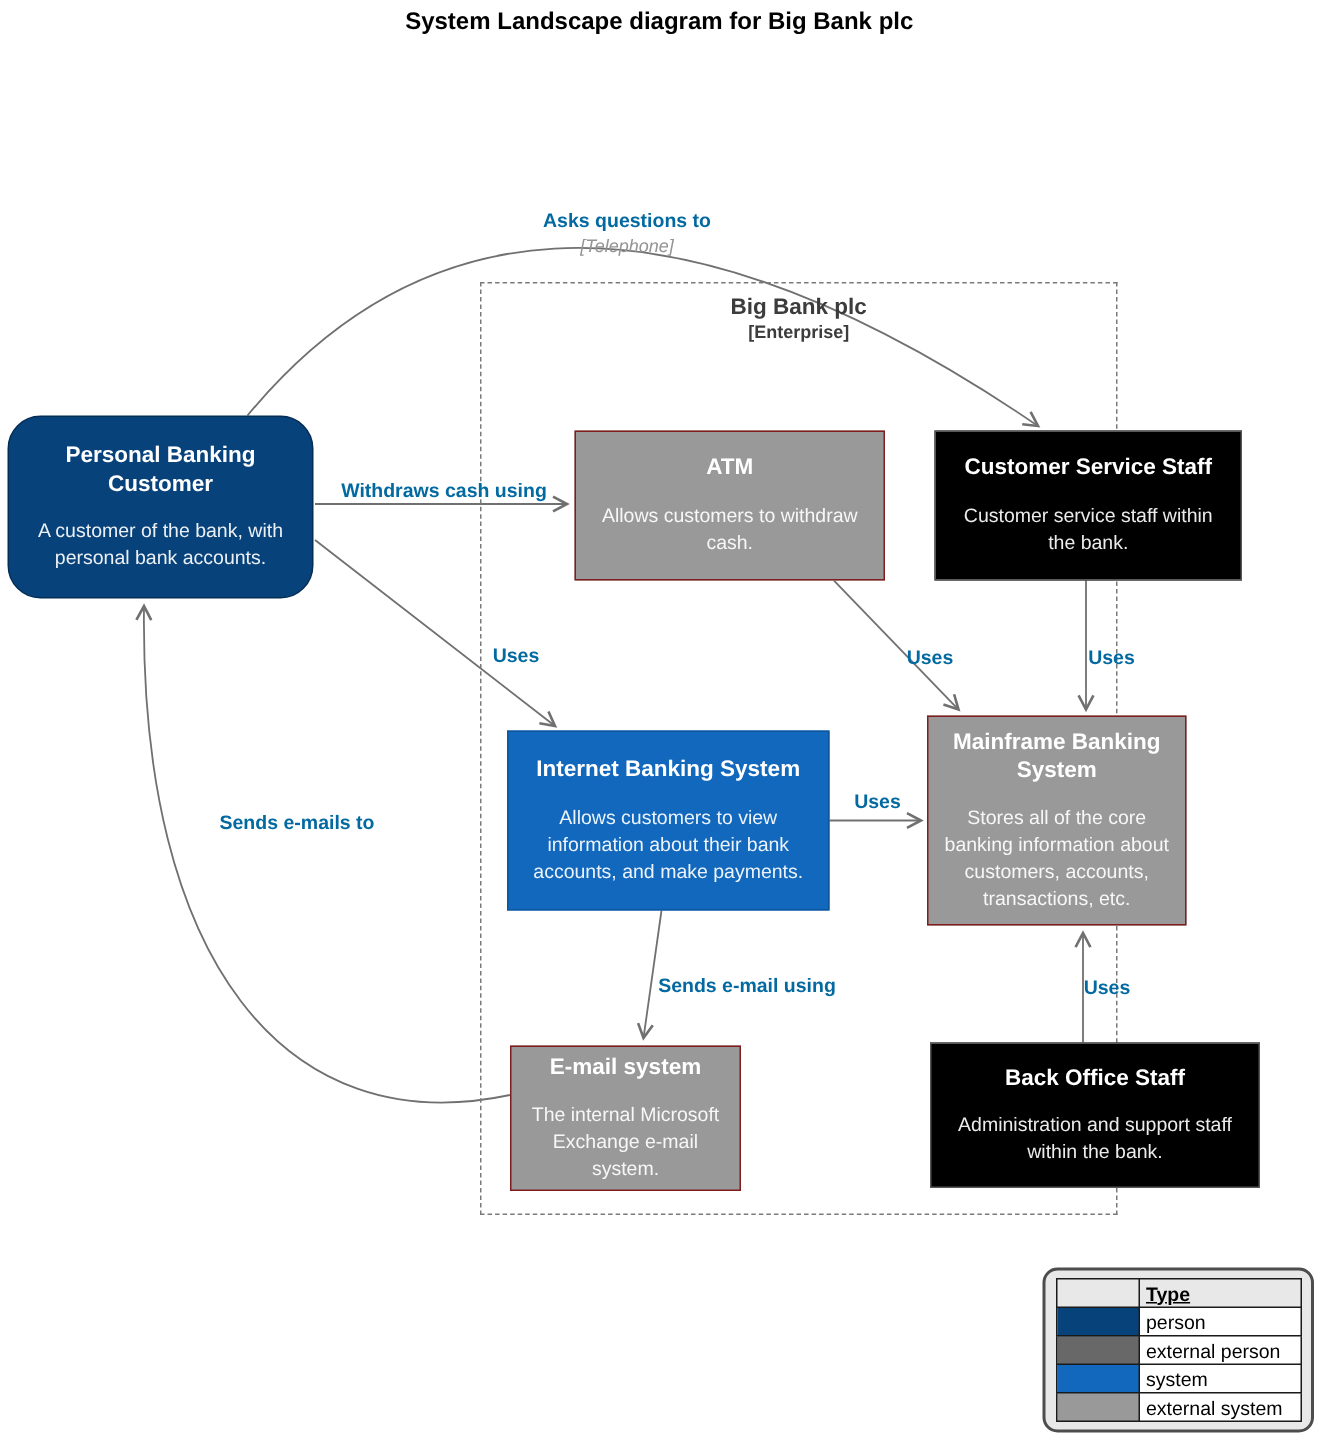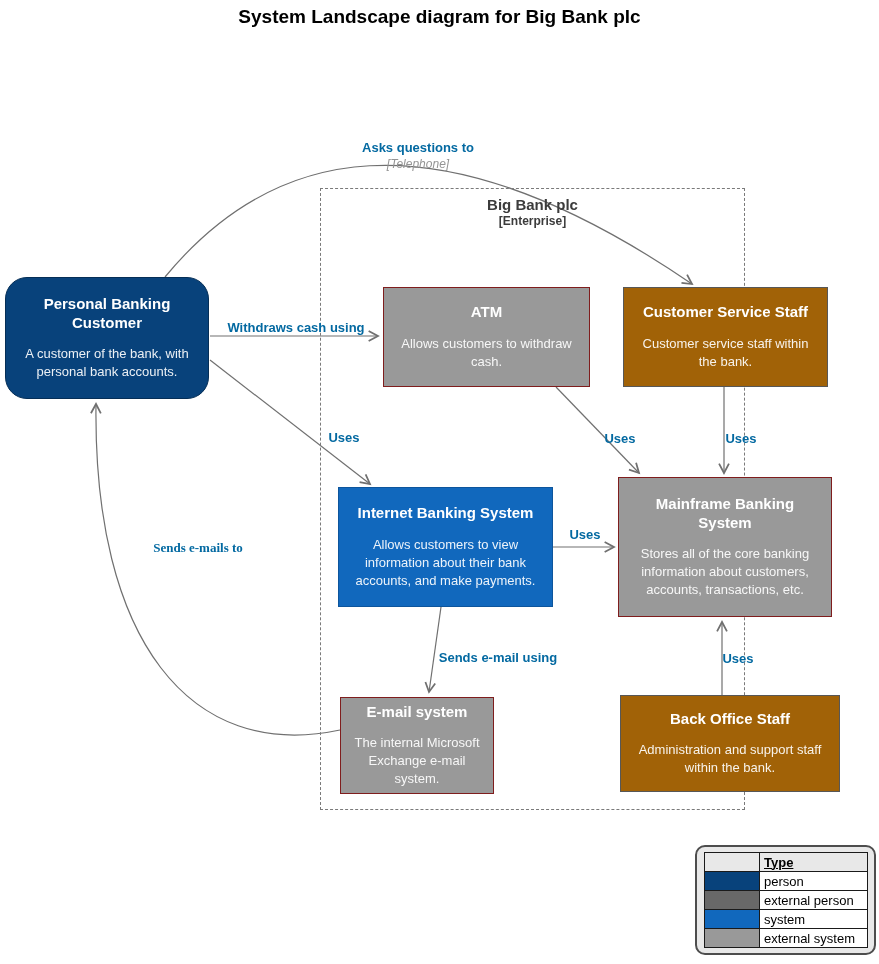--- a/index.html
+++ b/index.html
@@ -1,21 +1,21 @@
 <!DOCTYPE html>
 <html><head>
 <meta charset="utf-8">
 <style>
   html,body { margin:0; padding:0; background:#ffffff; }
   body { font-family:"Liberation Sans", sans-serif; }
   .canvas { position:relative; width:879px; height:964px; background:#ffffff; overflow:hidden; }
 
   .diagram-title {
     position:absolute; top:6px; left:0; width:879px;
-    text-align:center; font-size:19px; font-weight:bold; color:#000000;
+    text-align:center; font-size:16px; font-weight:bold; color:#000000;
   }
 
   
   .boundary {
     position:absolute; left:320px; top:188px; width:425px; height:622px;
     border:1.5px dashed #7a7a7a; box-sizing:border-box;
   }
   .boundary-label { position:absolute; top:7px; left:0; width:100%; text-align:center; color:#3c3c3c; }
   .boundary-name { font-size:15px; font-weight:bold; }
   .boundary-meta { font-size:12px; font-weight:bold; margin-top:1px; }
@@ -23,29 +23,29 @@
   
   .node {
     position:absolute; box-sizing:border-box; color:#ffffff;
     display:flex; flex-direction:column; align-items:center; justify-content:center;
     text-align:center; padding:6px 10px;
   }
   .node-title { font-size:15px; font-weight:bold; line-height:1.25; }
   .node-desc  { font-size:13px; line-height:1.38; margin-top:13px; color:rgba(255,255,255,0.92); }
 
   .person          { background:#08427b; border:1px solid #052e56; }
-  .external-person { background:#a16207; border:1px solid #575757; }
+  .external-person { background:#000000; border:1px solid #575757; }
   .system          { background:#1168bd; border:1px solid #0d559c; }
   .external-system { background:#999999; border:1px solid #7f1d1d; }
 
   .node-pbc   { left:5px;   top:277px; width:204px; height:122px;border-radius:22px; }
   .node-atm   { left:383px; top:287px; width:207px; height:100px; }
   .node-css   { left:623px; top:287px; width:205px; height:100px; }
   .node-ibs   { left:338px; top:487px; width:215px; height:120px; }
-  .node-mbs   { left:618px; top:477px; width:214px; height:140px; }
+  .node-mbs   { left:618px; top:477px; width:173px; height:140px; }
   .node-email { left:340px; top:697px; width:154px; height:97px; }
   .node-bos   { left:620px; top:695px; width:220px; height:97px; }
 
   
   svg.rel-layer { position:absolute; left:0; top:0; width:879px; height:964px; pointer-events:none; }
   .rel-line { fill:none; stroke:#707070; stroke-width:1.2px; }
 
   
   .rel-label {
     position:absolute; transform:translate(-50%,-50%);
@@ -56,21 +56,21 @@
     font-size:12px; font-style:italic; color:#949494; white-space:nowrap;
   }
   .lbl-asks      { left:418px; top:147px; }
   .lbl-asks-sub  { left:418px; top:164px; }
   .lbl-withdraws { left:296px; top:327px; }
   .lbl-uses-pbc-ibs { left:344px; top:437px; }
   .lbl-uses-atm-mbs { left:620px; top:438px; }
   .lbl-uses-css-mbs { left:741px; top:438px; }
   .lbl-uses-ibs-mbs { left:585px; top:534px; }
   .lbl-sends-using  { left:498px; top:657px; }
-  .lbl-sends-to     { left:198px; top:548px;font-family:Liberation Serif, serif; }
+  .lbl-sends-to     { left:198px; top:548px; }
   .lbl-uses-bos-mbs { left:738px; top:658px; }
 
   
   .legend {
     position:absolute; left:695px; top:845px; width:181px; height:110px;
     background:#e8e8e8; border:2px solid #4d4d4d; border-radius:10px; box-sizing:border-box;
   }
   .legend table { position:absolute; left:7px; top:5px; border-collapse:collapse; }
   .legend td {
     border:1px solid #1a1a1a; height:19px; font-size:13px; color:#000000;

